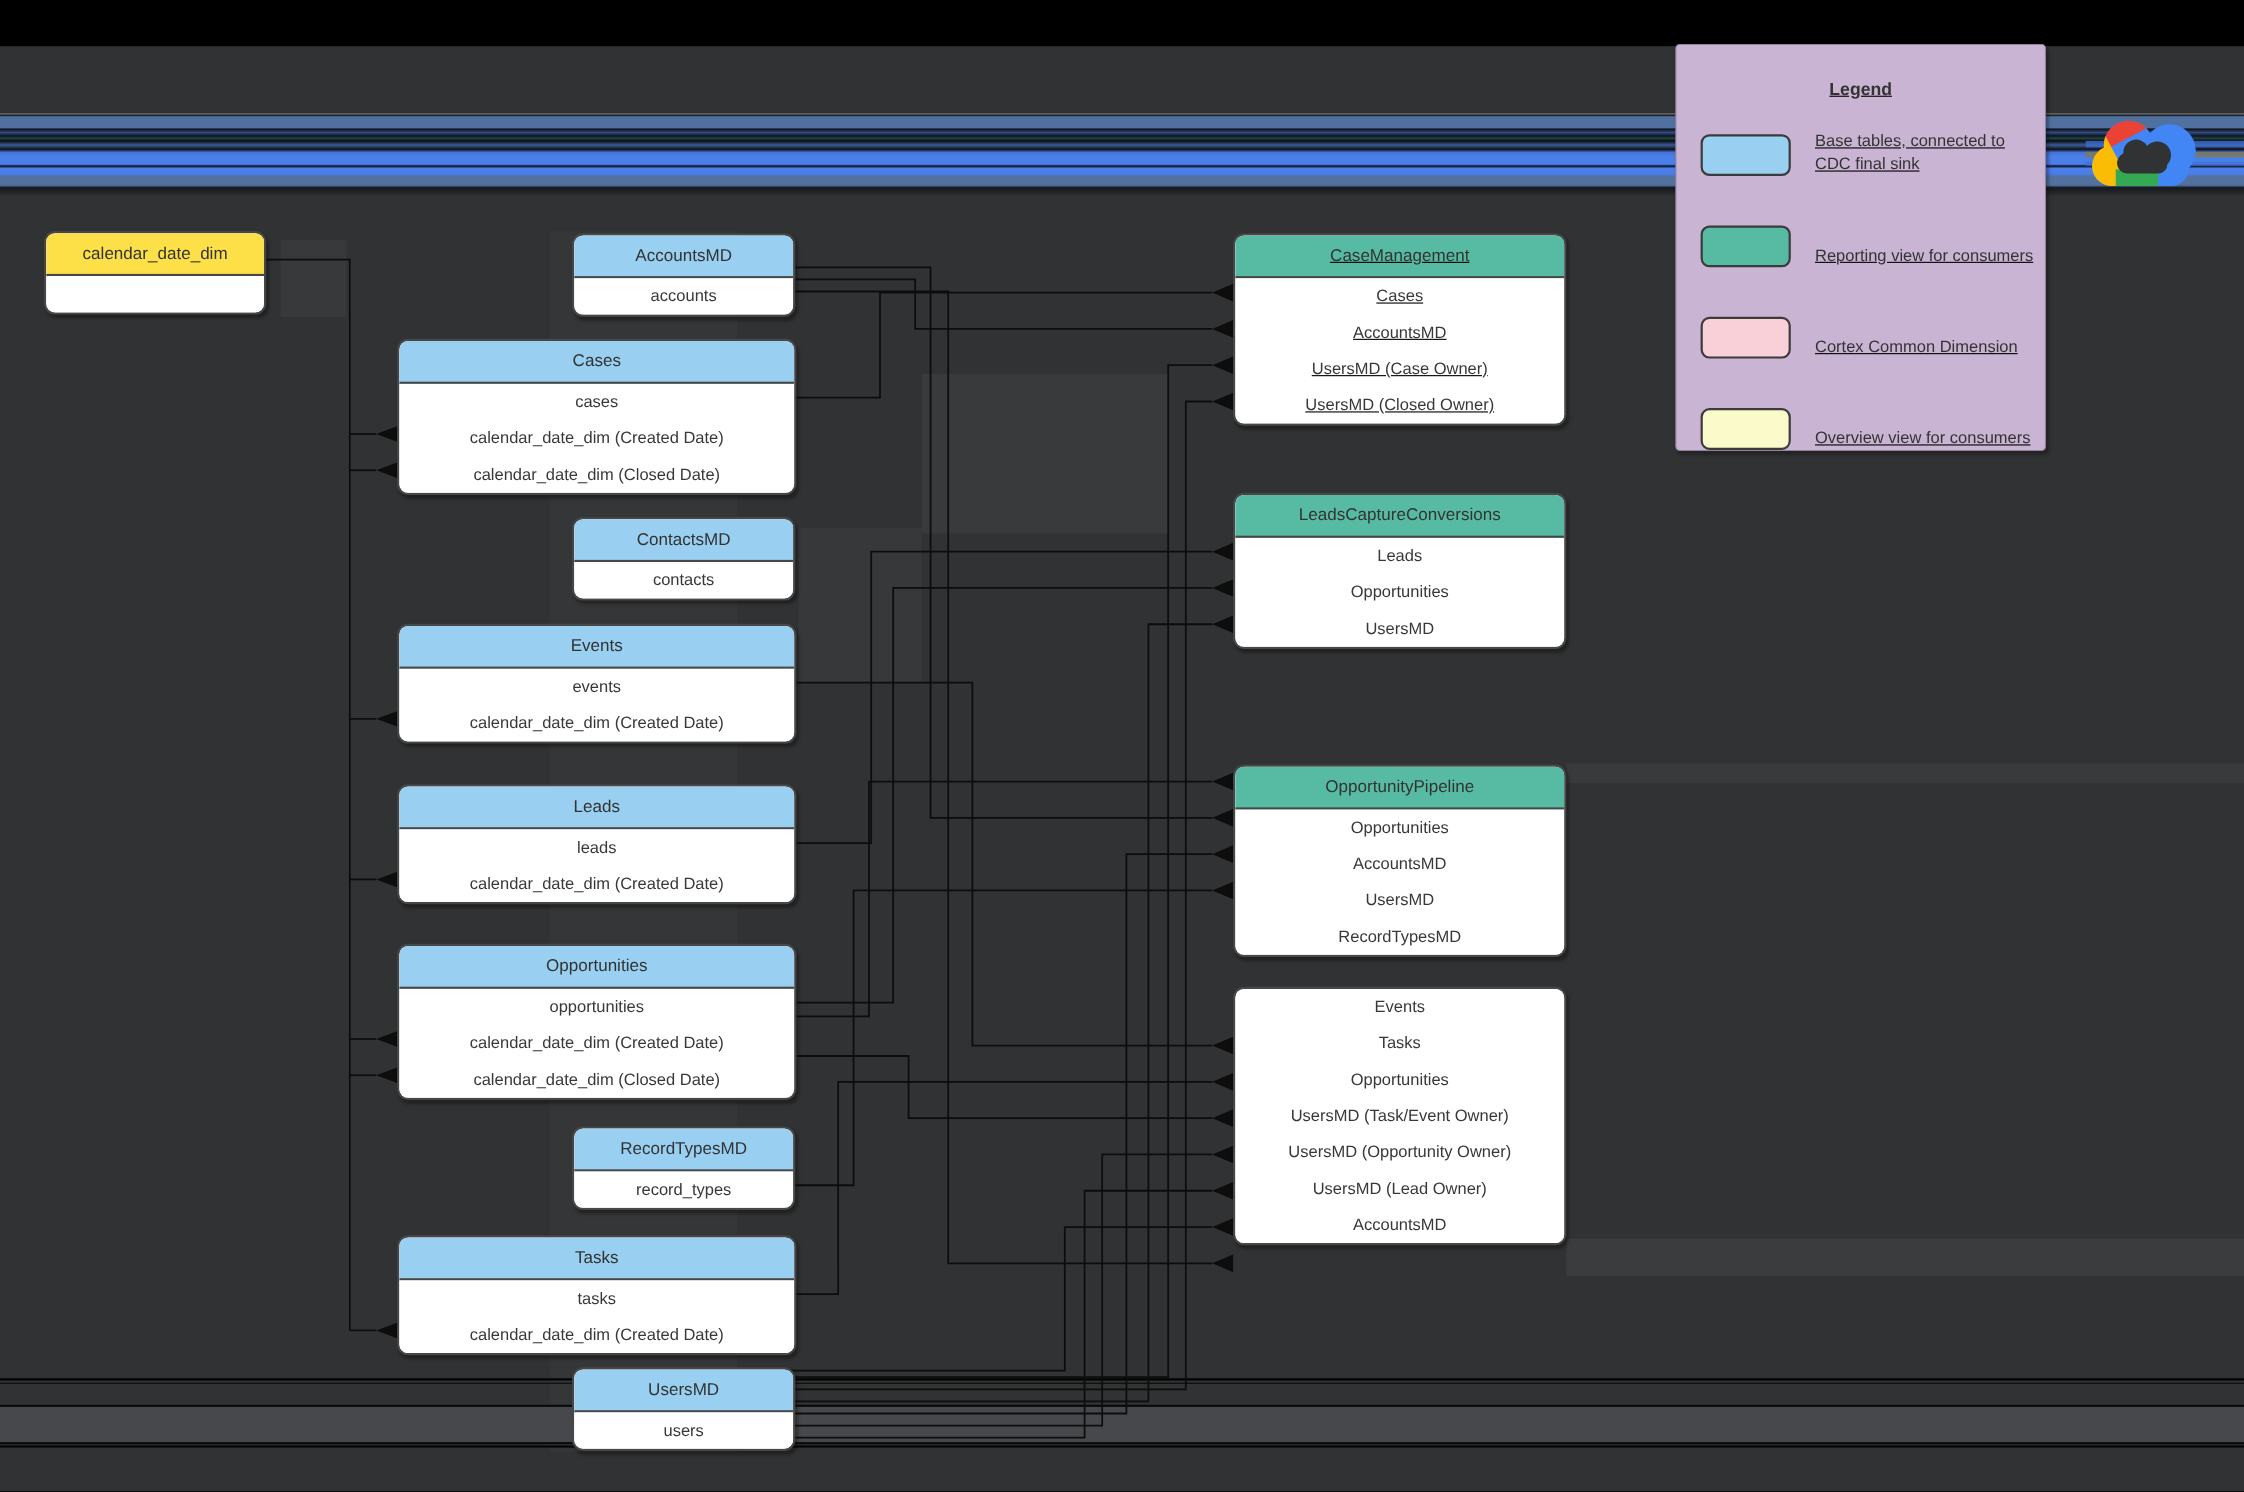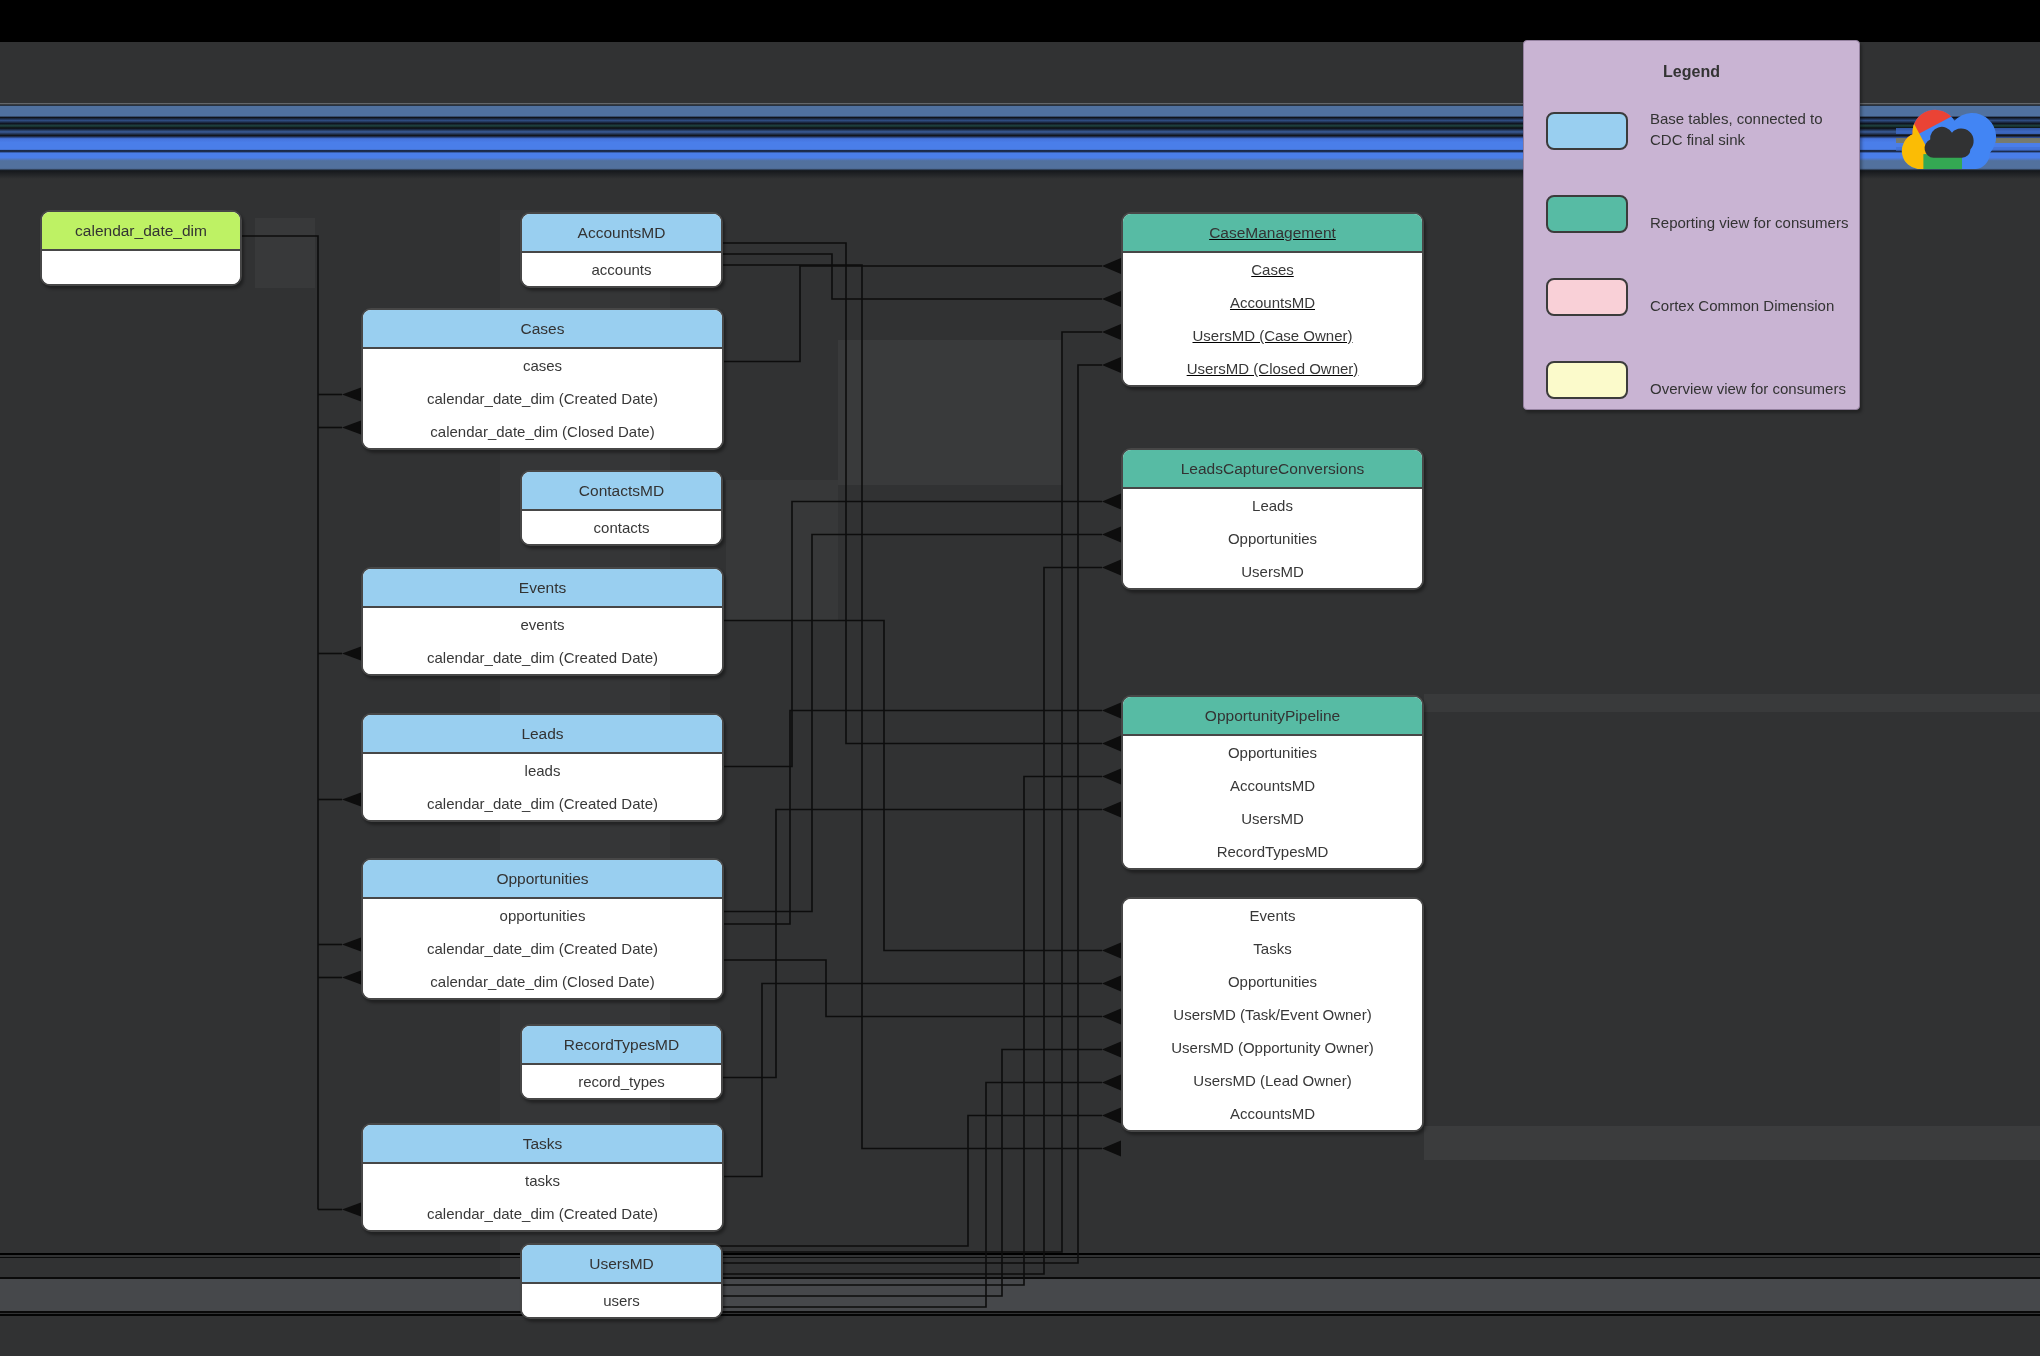--- a/index.html
+++ b/index.html
@@ -27,27 +27,27 @@
     border-top:2px solid #0a0a0a;border-bottom:2px solid #0a0a0a;}
   .hairline{position:absolute;left:0;width:2040px;background:#000;}
   .ghost{position:absolute;}
   
   .tbl{position:absolute;border:2px solid #474747;border-radius:10px;overflow:hidden;
        box-shadow:2px 3px 3px rgba(0,0,0,.35);background:#fff;}
   .tbl .hd{height:37px;line-height:37px;text-align:center;font-size:15.5px;color:#333;
        border-bottom:2px solid #474747;font-weight:400;}
   .hd.blue{background:#99cff0;}
   .hd.teal{background:#57bba4;}
-  .hd.pink{background:#bef264;}
+  .hd.pink{background:#fde047;}
   .tbl .bd{background:#fff;}
   .tbl .row{height:33px;line-height:33px;text-align:center;font-size:15px;color:#383838;white-space:nowrap;}
   .bd.empty{height:33px;}
   
   .legend{position:absolute;left:1523px;top:40px;width:337px;height:370px;background:#c9b4d3;
-      border:1px solid #94809f;border-radius:4px;box-shadow:2px 3px 3px rgba(0,0,0,.3);box-sizing:border-box;padding:16px 0 0 22px;}
+      border:1px solid #94809f;border-radius:4px;box-shadow:2px 3px 3px rgba(0,0,0,.3);box-sizing:border-box;padding:26px 0 0 22px;text-decoration:underline;}
   .legend .ltitle{text-align:center;font-weight:bold;font-size:16px;color:#333;margin:6px 22px 26px 0;}
   .litem{display:flex;align-items:flex-end;margin-bottom:45px;}
   .swatch{width:78px;height:34px;border:2px solid #3b3b3b;border-radius:8px;flex:0 0 auto;}
   .sw-blue{background:#99cff0;}
   .sw-teal{background:#57bba4;}
   .sw-yellow{background:#fbfacb;}
   .sw-pink{background:#f9d0d7;}
   .litem .ltext{margin-left:22px;font-size:15px;line-height:21px;color:#333;width:205px;margin-top:1px;}
   .connectors{position:absolute;left:0;top:0;}
   .logo{position:absolute;left:1893px;top:94px;}

